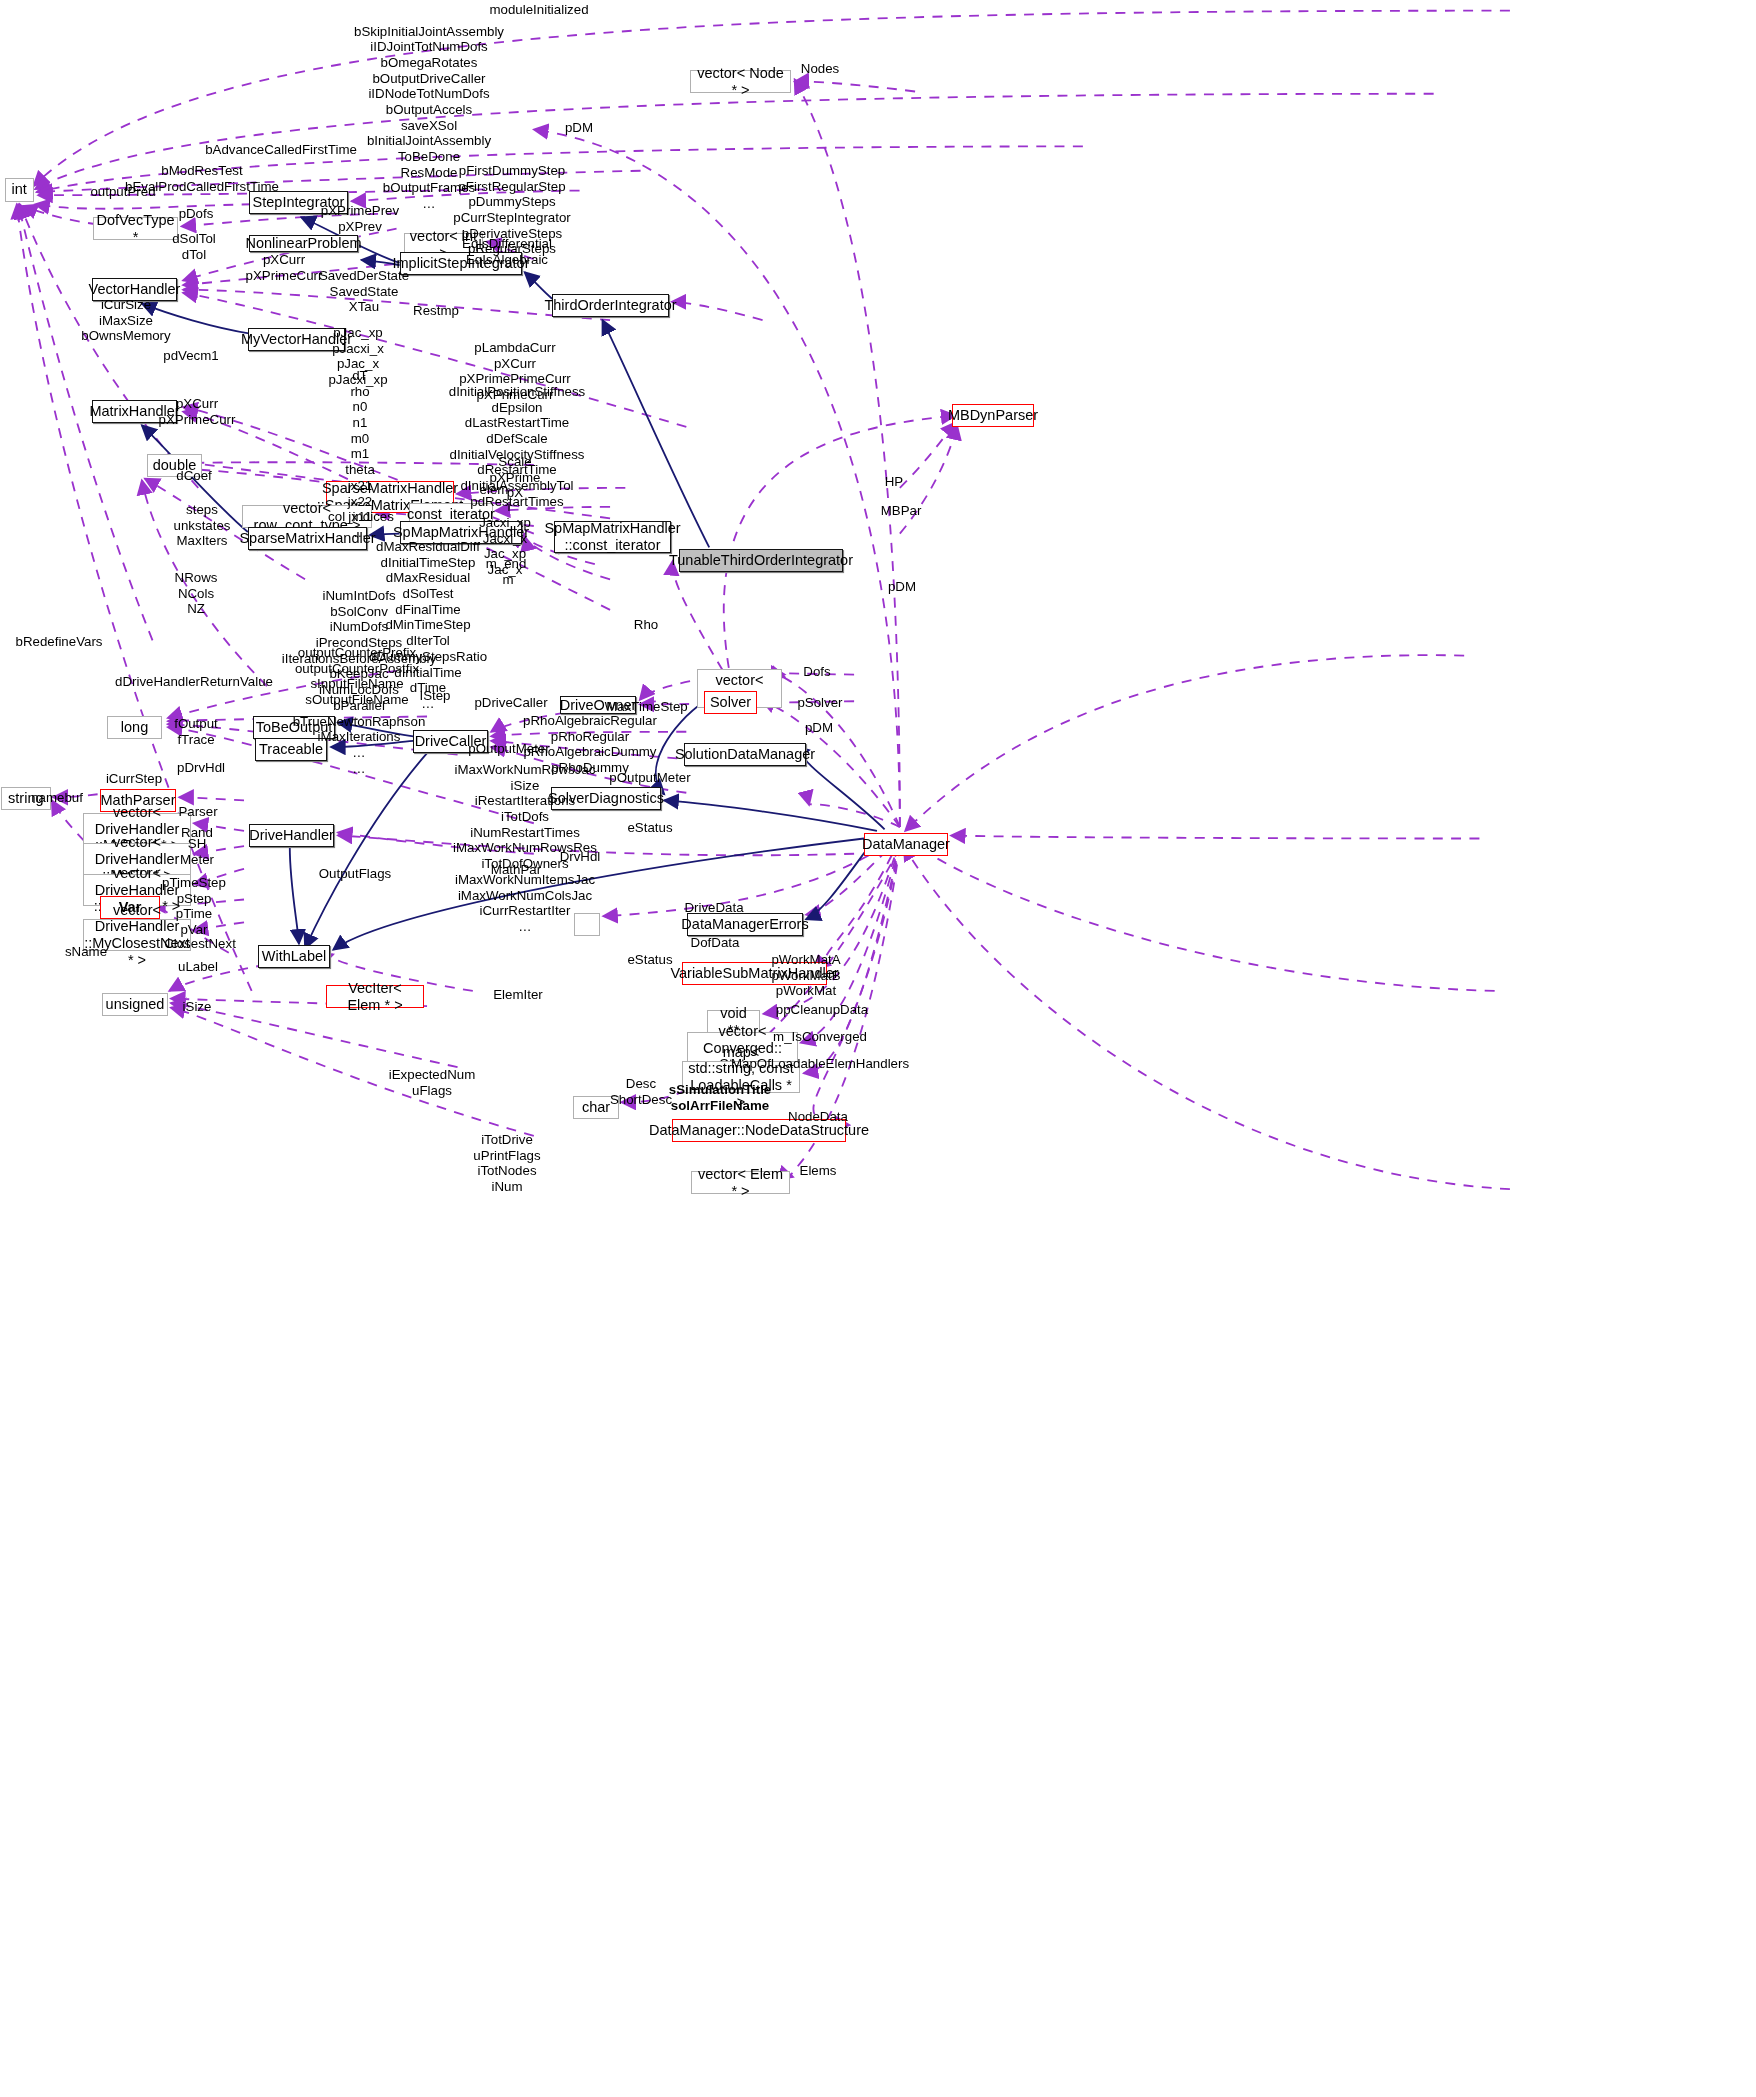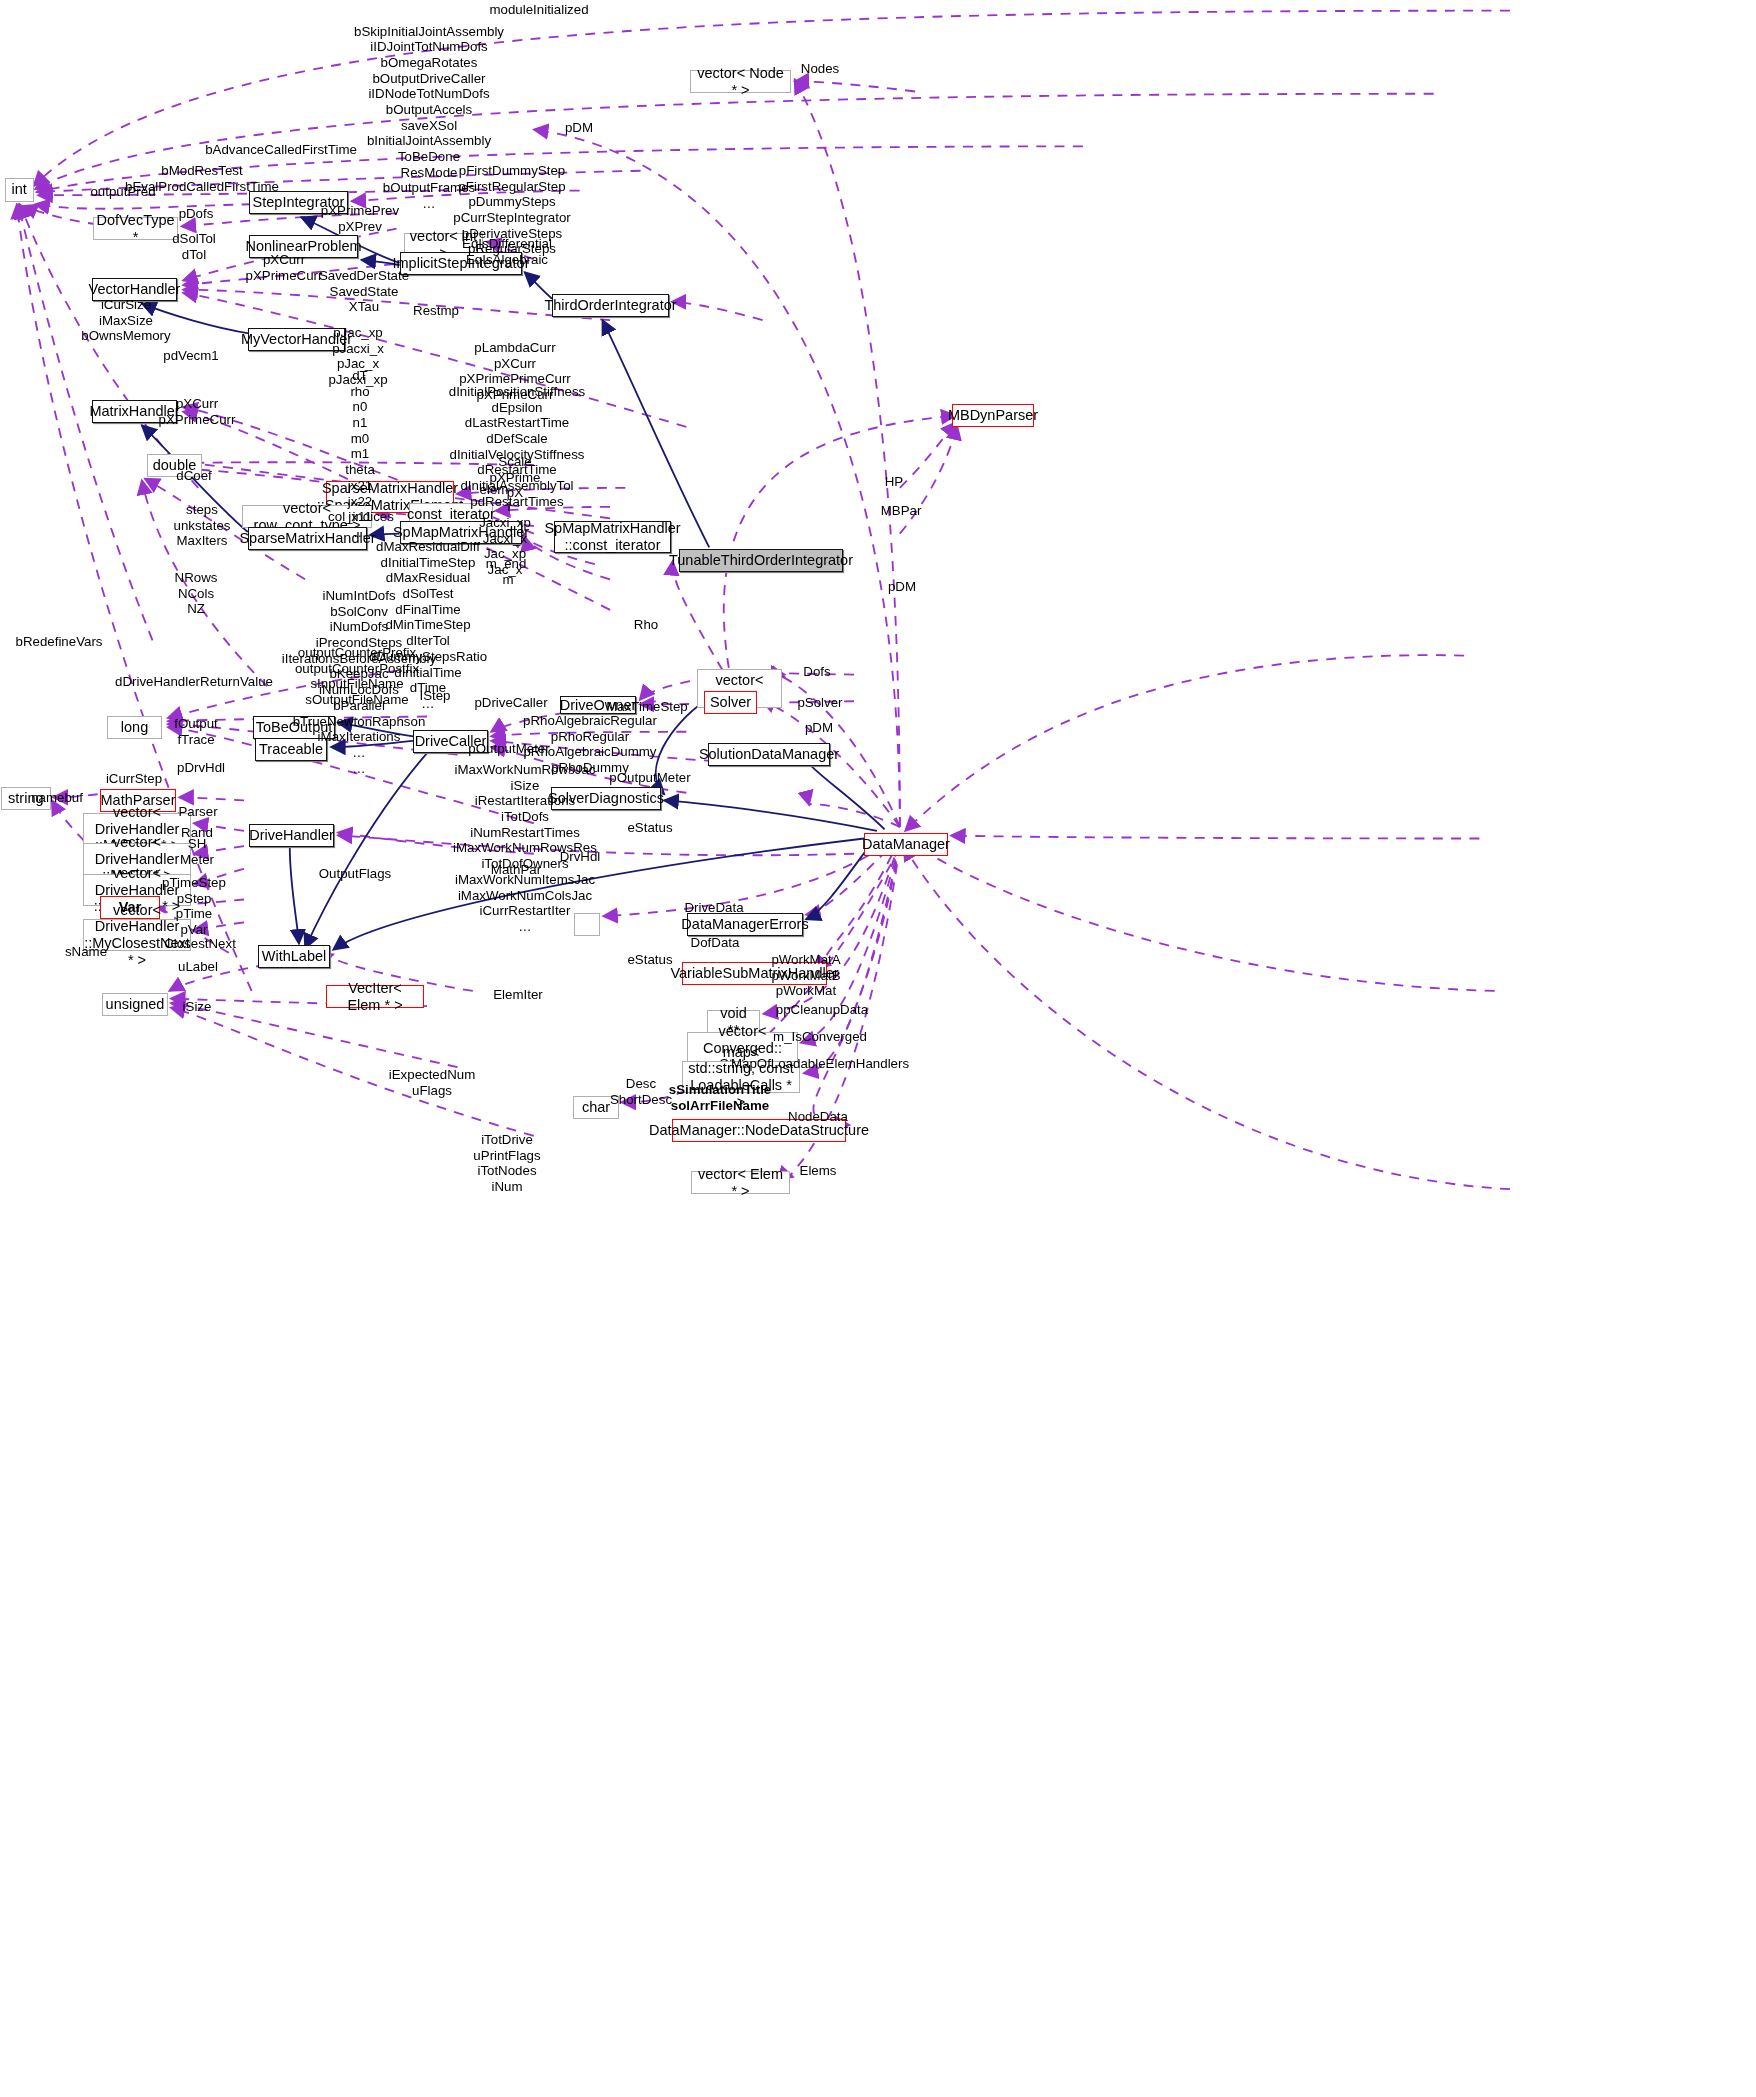--- a/index.html
+++ b/index.html
@@ -216,39 +216,39 @@
   </svg>
 
   <div id="nodes">
       <div class="node tpl" style="left: 4.6px; top: 178px; width: 29px; height: 23.6px;">int</div>
       <div class="node tpl" style="left: 93px; top: 217px; width: 85px; height: 23px;">DofVecType *</div>
       <div class="node cls" style="left: 92px; top: 278px; width: 85px; height: 23px;">VectorHandler</div>
       <div class="node cls" style="left: 248px; top: 328px; width: 97px; height: 23px;">MyVectorHandler</div>
       <div class="node cls" style="left: 92px; top: 400px; width: 85px; height: 23px;">MatrixHandler</div>
       <div class="node tpl" style="left: 108px; top: 454px; width: 55px; height: 23px; margin-left: 39px;">double</div>
       <div class="node cls" style="left: 249px; top: 191px; width: 99px; height: 23px;">StepIntegrator</div>
-      <div class="node cls" style="left: 249px; top: 235px; width: 109px; height: 23px;">NonlinearProblem</div>
+      <div class="node cls" style="left: 249px; top: 235px; width: 109px; height: 17px;">NonlinearProblem</div>
       <div class="node tpl" style="left: 404px; top: 233px; width: 79px; height: 23px;">vector&lt; int &gt;</div>
       <div class="node cls" style="left: 400px; top: 252px; width: 122px; height: 23px;">ImplicitStepIntegrator</div>
       <div class="node cls" style="left: 552px; top: 294px; width: 117px; height: 23px;">ThirdOrderIntegrator</div>
       <div class="node focus" style="left: 679px; top: 549px; width: 164px; height: 23px;">TunableThirdOrderIntegrator</div>
       <div class="node red" style="left: 952px; top: 404px; width: 82px; height: 23px;">MBDynParser</div>
       <div class="node tpl" style="left: 690px; top: 70px; width: 101px; height: 23px;">vector&lt; Node * &gt;</div>
       <div class="node red" style="left: 326px; top: 481px; width: 128px; height: 32px;">SparseMatrixHandler
 ::SparseMatrixElement</div>
       <div class="node tpl" style="left: 242px; top: 505px; width: 130px; height: 23px;">vector&lt; row_cont_type &gt;</div>
       <div class="node cls" style="left: 248px; top: 527px; width: 119px; height: 23px;">SparseMatrixHandler</div>
       <div class="node tpl" style="left: 409px; top: 503px; width: 84px; height: 23px;">const_iterator</div>
       <div class="node cls" style="left: 400px; top: 521px; width: 122px; height: 23px;">SpMapMatrixHandler</div>
       <div class="node cls" style="left: 554px; top: 521px; width: 117px; height: 32px;">SpMapMatrixHandler
 ::const_iterator</div>
       <div class="node tpl" style="left: 697px; top: 669px; width: 85px; height: 39px;">vector&lt; Dof &gt;</div>
       <div class="node red" style="left: 704px; top: 691px; width: 53px; height: 23px;">Solver</div>
       <div class="node cls" style="left: 560px; top: 696px; width: 76px; height: 18px;">DriveOwner</div>
-      <div class="node cls" style="left: 708px; top: 743px; width: 122px; height: 23px;">SolutionDataManager</div>
+      <div class="node cls" style="left: 684px; top: 743px; width: 122px; height: 23px;">SolutionDataManager</div>
       <div class="node cls" style="left: 551px; top: 787px; width: 110px; height: 23px;">SolverDiagnostics</div>
       <div class="node tpl" style="left: 107px; top: 716px; width: 55px; height: 23px;">long</div>
       <div class="node cls" style="left: 253px; top: 716px; width: 82px; height: 23px;">ToBeOutput</div>
       <div class="node cls" style="left: 255px; top: 738px; width: 72px; height: 23px;">Traceable</div>
       <div class="node cls" style="left: 413px; top: 730px; width: 75px; height: 23px;">DriveCaller</div>
       <div class="node tpl" style="left: 0.8px; top: 787px; width: 50px; height: 23px;">string</div>
       <div class="node red" style="left: 100px; top: 789px; width: 76px; height: 23px;">MathParser</div>
       <div class="node tpl" style="left: 83px; top: 813px; width: 108px; height: 32px;">vector&lt; DriveHandler
 ::MyRand * &gt;</div>
       <div class="node tpl" style="left: 83px; top: 843px; width: 108px; height: 32px;">vector&lt; DriveHandler

